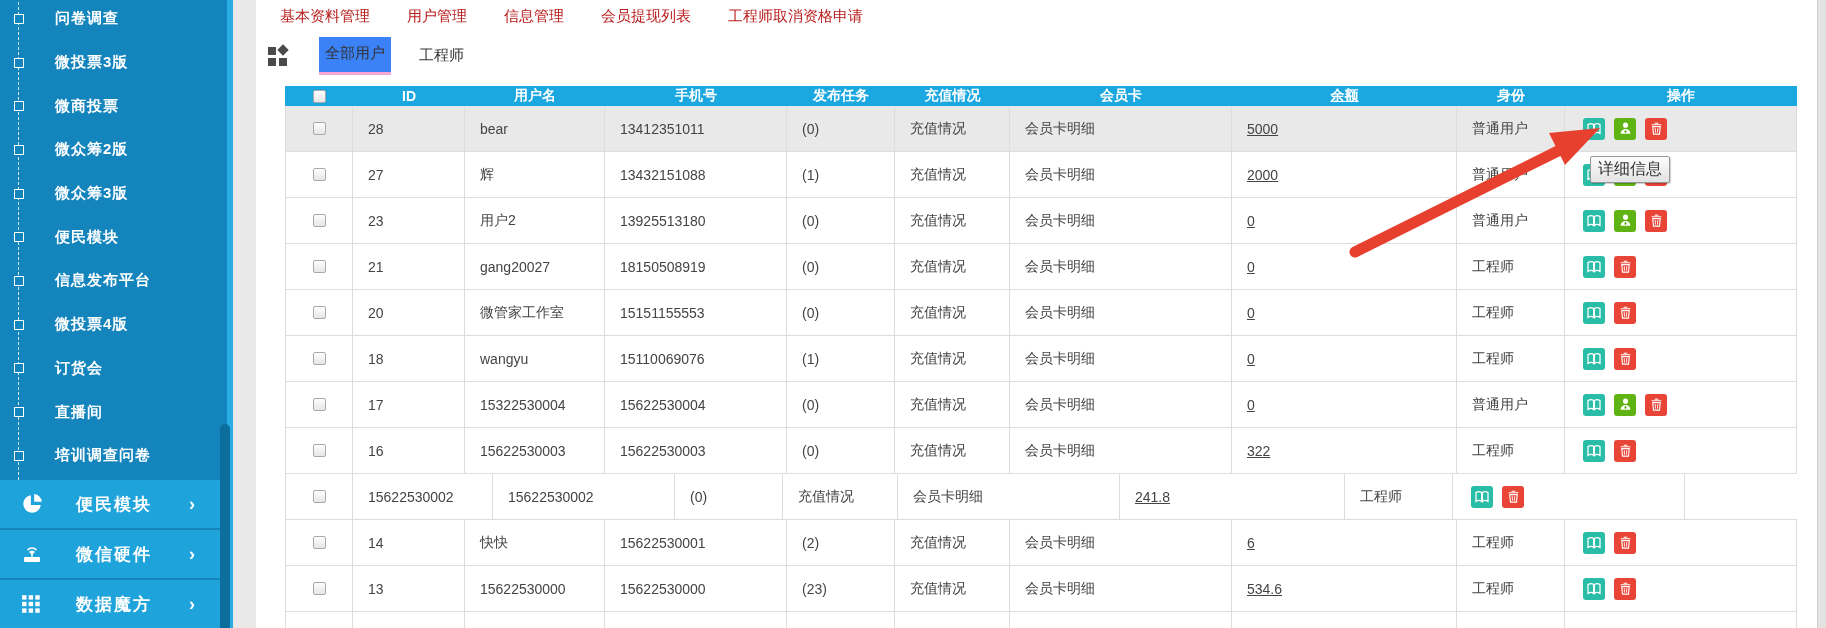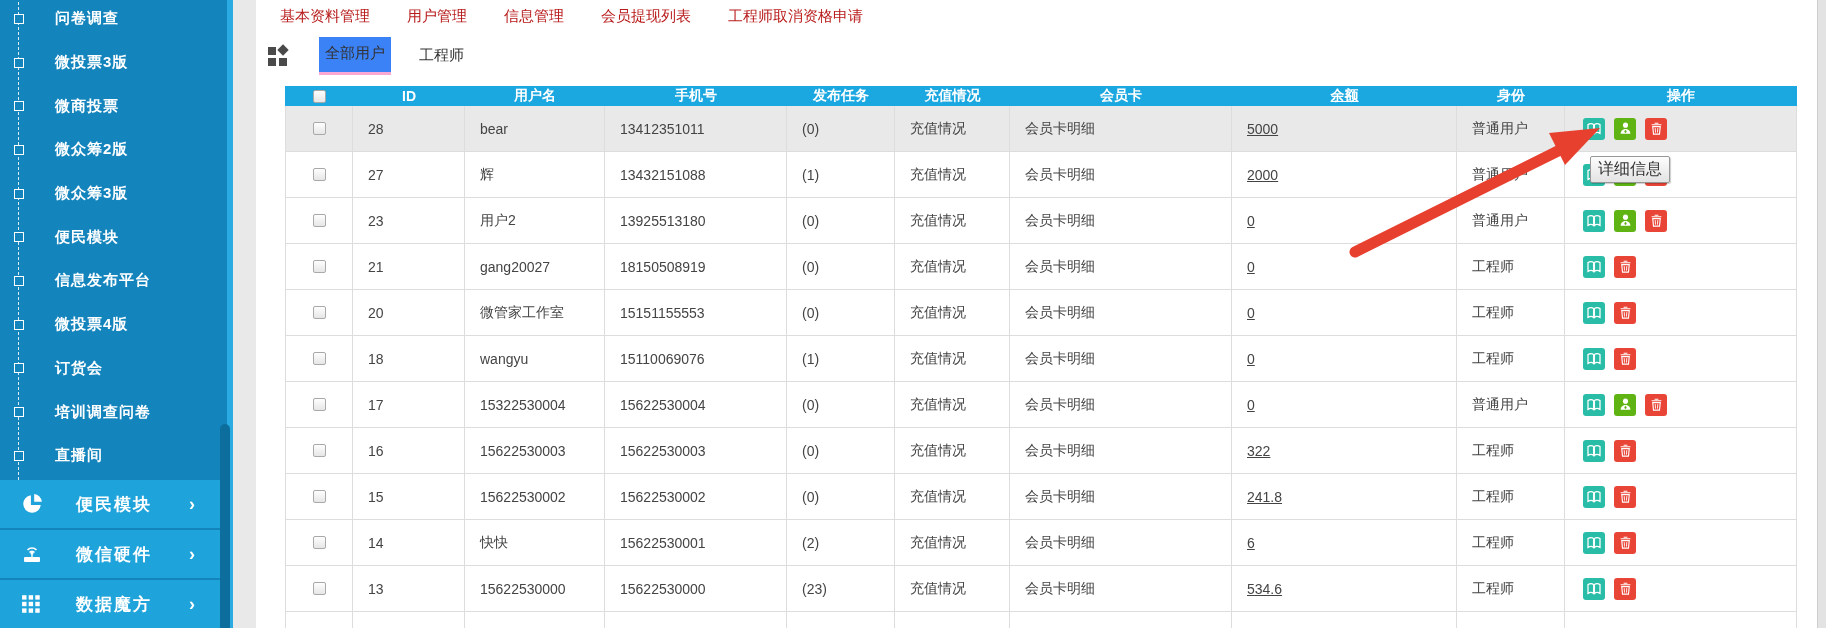--- a/index.html
+++ b/index.html
@@ -101,25 +101,25 @@
         <div class="sub-item">
           <span class="bullet"></span>
           <span class="lbl">微投票4版</span>
         </div>
         <div class="sub-item">
           <span class="bullet"></span>
           <span class="lbl">订货会</span>
         </div>
         <div class="sub-item">
           <span class="bullet"></span>
+          <span class="lbl">直播间</span>
+        </div>
+        <div class="sub-item">
+          <span class="bullet"></span>
           <span class="lbl">培训调查问卷</span>
-        </div>
-        <div class="sub-item">
-          <span class="bullet"></span>
-          <span class="lbl">直播间</span>
         </div>
       </div>
     <div class="modules">
 
     <div class="module">
           <span class="m-icon">
             <svg width="22" height="22" viewBox="0 0 20 20">
               <path d="M9 2 a8 8 0 1 0 9 9 L9 11 Z" fill="#fff"></path>
               <path d="M12 1 a8 8 0 0 1 7 7 L12 8 Z" fill="#fff"></path>
             </svg>
@@ -497,21 +497,20 @@
                   <line x1="11.7" y1="9.5" x2="11.3" y2="15.5" stroke="#fff" stroke-width="1.2"></line>
                 </svg>
               </span>
             </button>
           </span>
         </div>
         <div class="trow">
           <span class="tc c0">
             <input type="checkbox" class="cb" style="">
           </span>
-          <span class="tc c1">15</span>
           <span class="tc c2">15622530002</span>
           <span class="tc c3">15622530002</span>
           <span class="tc c4">(0)</span>
           <span class="tc c5">充值情况</span>
           <span class="tc c6">会员卡明细</span>
           <span class="tc c7">241.8</span>
           <span class="tc c8">工程师</span>
           <span class="tc c9 actions">
             <button class="abtn btn-detail">
               <span style="display: flex;">

